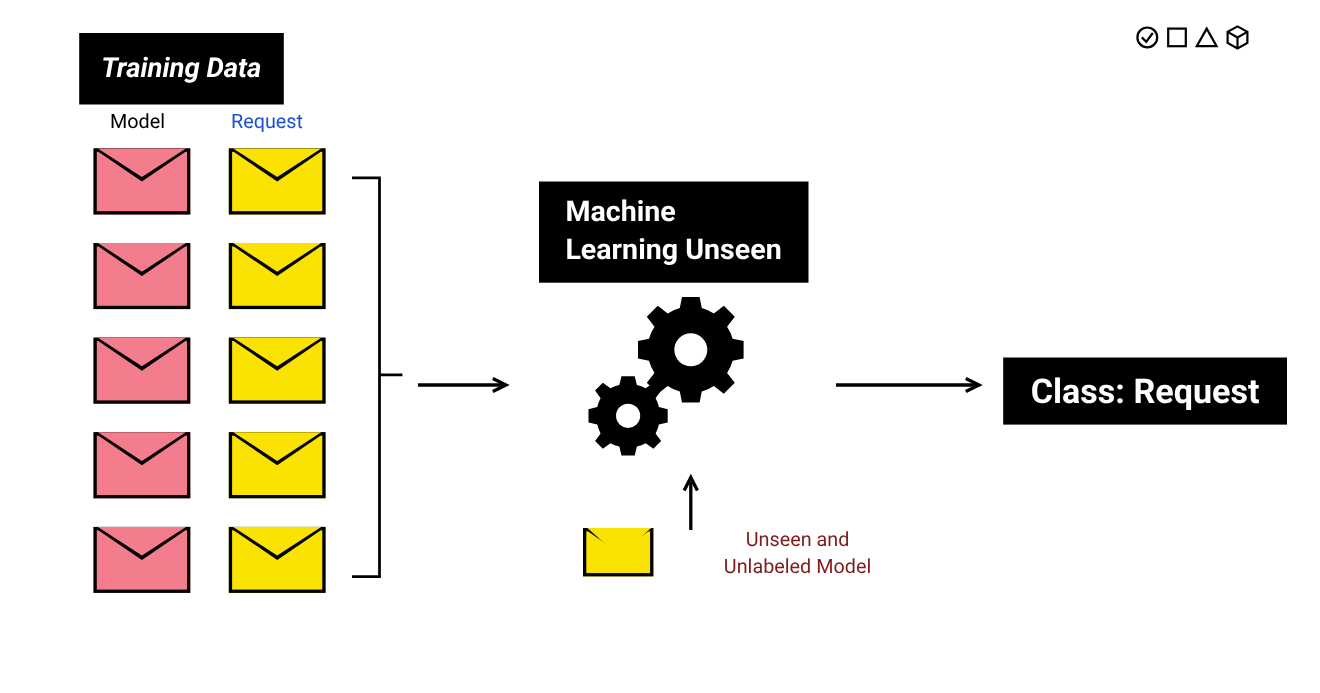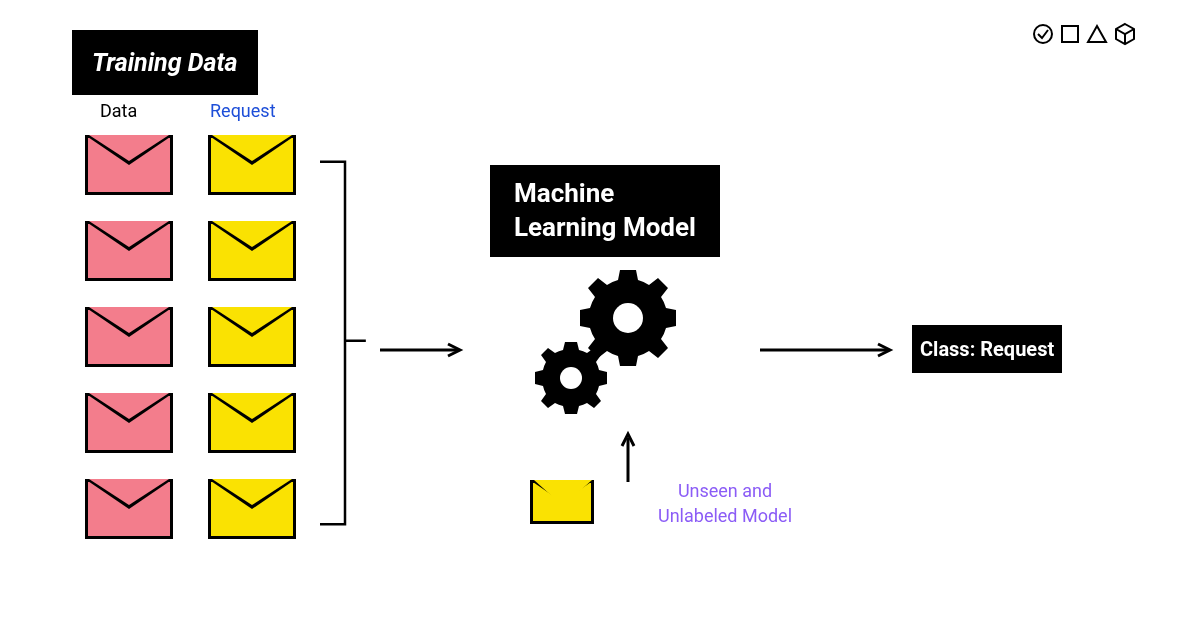--- a/index.html
+++ b/index.html
@@ -154,51 +154,51 @@
     .unseen-envelope .envelope-inner {
       border-left: 29px solid transparent;
       border-right: 29px solid transparent;
       border-top: 18px solid #fae202;
     }
     .unseen-label {
       position: absolute;
       top: 478px;
       left: 658px;
       font-size: 18px;
-      color: #8b5cf6;
+      color: #7f1d1d;
       text-align: center;
       line-height: 1.4;
     }
     .arrow2 {
       position: absolute;
       top: 342px;
       left: 760px;
     }
     .class-header {
       position: absolute;
       top: 325px;
       left: 912px;
-      font-size: 20px;
-      padding: 12px 8px;
+      font-size: 31px;
+      padding: 12px 25px;
     }
     .top-icons {
       position: absolute;
       top: 22px;
       right: 64px;
       display: flex;
       gap: 6px;
       align-items: center;
     }
   </style>
 </head>
 <body>
 
 <div class="black-label training-header">Training Data</div>
 
-<div class="spam-label">Data</div>
+<div class="spam-label">Model</div>
 <div class="request-label">Request</div>
 
 <div class="envelope-column spam-column">
   <div class="envelope pink">
       <div class="envelope-inner"></div>
     </div>
   <div class="envelope pink">
       <div class="envelope-inner"></div>
     </div>
   <div class="envelope pink">
@@ -234,21 +234,21 @@
   <path d="M 0 5 L 30 5 L 30 220 M 30 220 L 30 440 L 0 440 M 30 220 L 55 220" stroke="#000" stroke-width="3" fill="none"></path>
 </svg>
 
 <svg class="arrow1" width="90" height="16" viewBox="0 0 90 16">
   <line x1="0" y1="8" x2="78" y2="8" stroke="#000" stroke-width="3"></line>
   <polyline points="68,2 80,8 68,14" stroke="#000" stroke-width="3" fill="none"></polyline>
 </svg>
 
 <div class="black-label ml-header">
   <span>Machine</span><br>
-  <span>Learning Model</span>
+  <span>Learning Unseen</span>
 </div>
 
 <svg class="gears" width="175" height="170" viewBox="0 0 175 170">
   <g transform="translate(100,58)">
     <path d="M 0,-48 L 8,-48 L 10,-38 A 38 38 0 0 1 21,-33 L 30,-40 L 40,-30 L 33,-21 A 38 38 0 0 1 38,-10 L 48,-8 L 48,8 L 38,10 A 38 38 0 0 1 33,21 L 40,30 L 30,40 L 21,33 A 38 38 0 0 1 10,38 L 8,48 L -8,48 L -10,38 A 38 38 0 0 1 -21,33 L -30,40 L -40,30 L -33,21 A 38 38 0 0 1 -38,10 L -48,8 L -48,-8 L -38,-10 A 38 38 0 0 1 -33,-21 L -40,-30 L -30,-40 L -21,-33 A 38 38 0 0 1 -10,-38 L -8,-48 Z" fill="#000"></path>
     <circle cx="0" cy="0" r="15" fill="#fff"></circle>
   </g>
   <g transform="translate(43,118)">
     <path d="M 0,-36 L 6,-36 L 8,-28 A 28 28 0 0 1 16,-25 L 23,-30 L 30,-23 L 25,-16 A 28 28 0 0 1 28,-8 L 36,-6 L 36,6 L 28,8 A 28 28 0 0 1 25,16 L 30,23 L 23,30 L 16,25 A 28 28 0 0 1 8,28 L 6,36 L -6,36 L -8,28 A 28 28 0 0 1 -16,25 L -23,30 L -30,23 L -25,16 A 28 28 0 0 1 -28,8 L -36,6 L -36,-6 L -28,-8 A 28 28 0 0 1 -25,-16 L -30,-23 L -23,-30 L -16,-25 A 28 28 0 0 1 -8,-28 L -6,-36 Z" fill="#000"></path>
     <circle cx="0" cy="0" r="11" fill="#fff"></circle>

